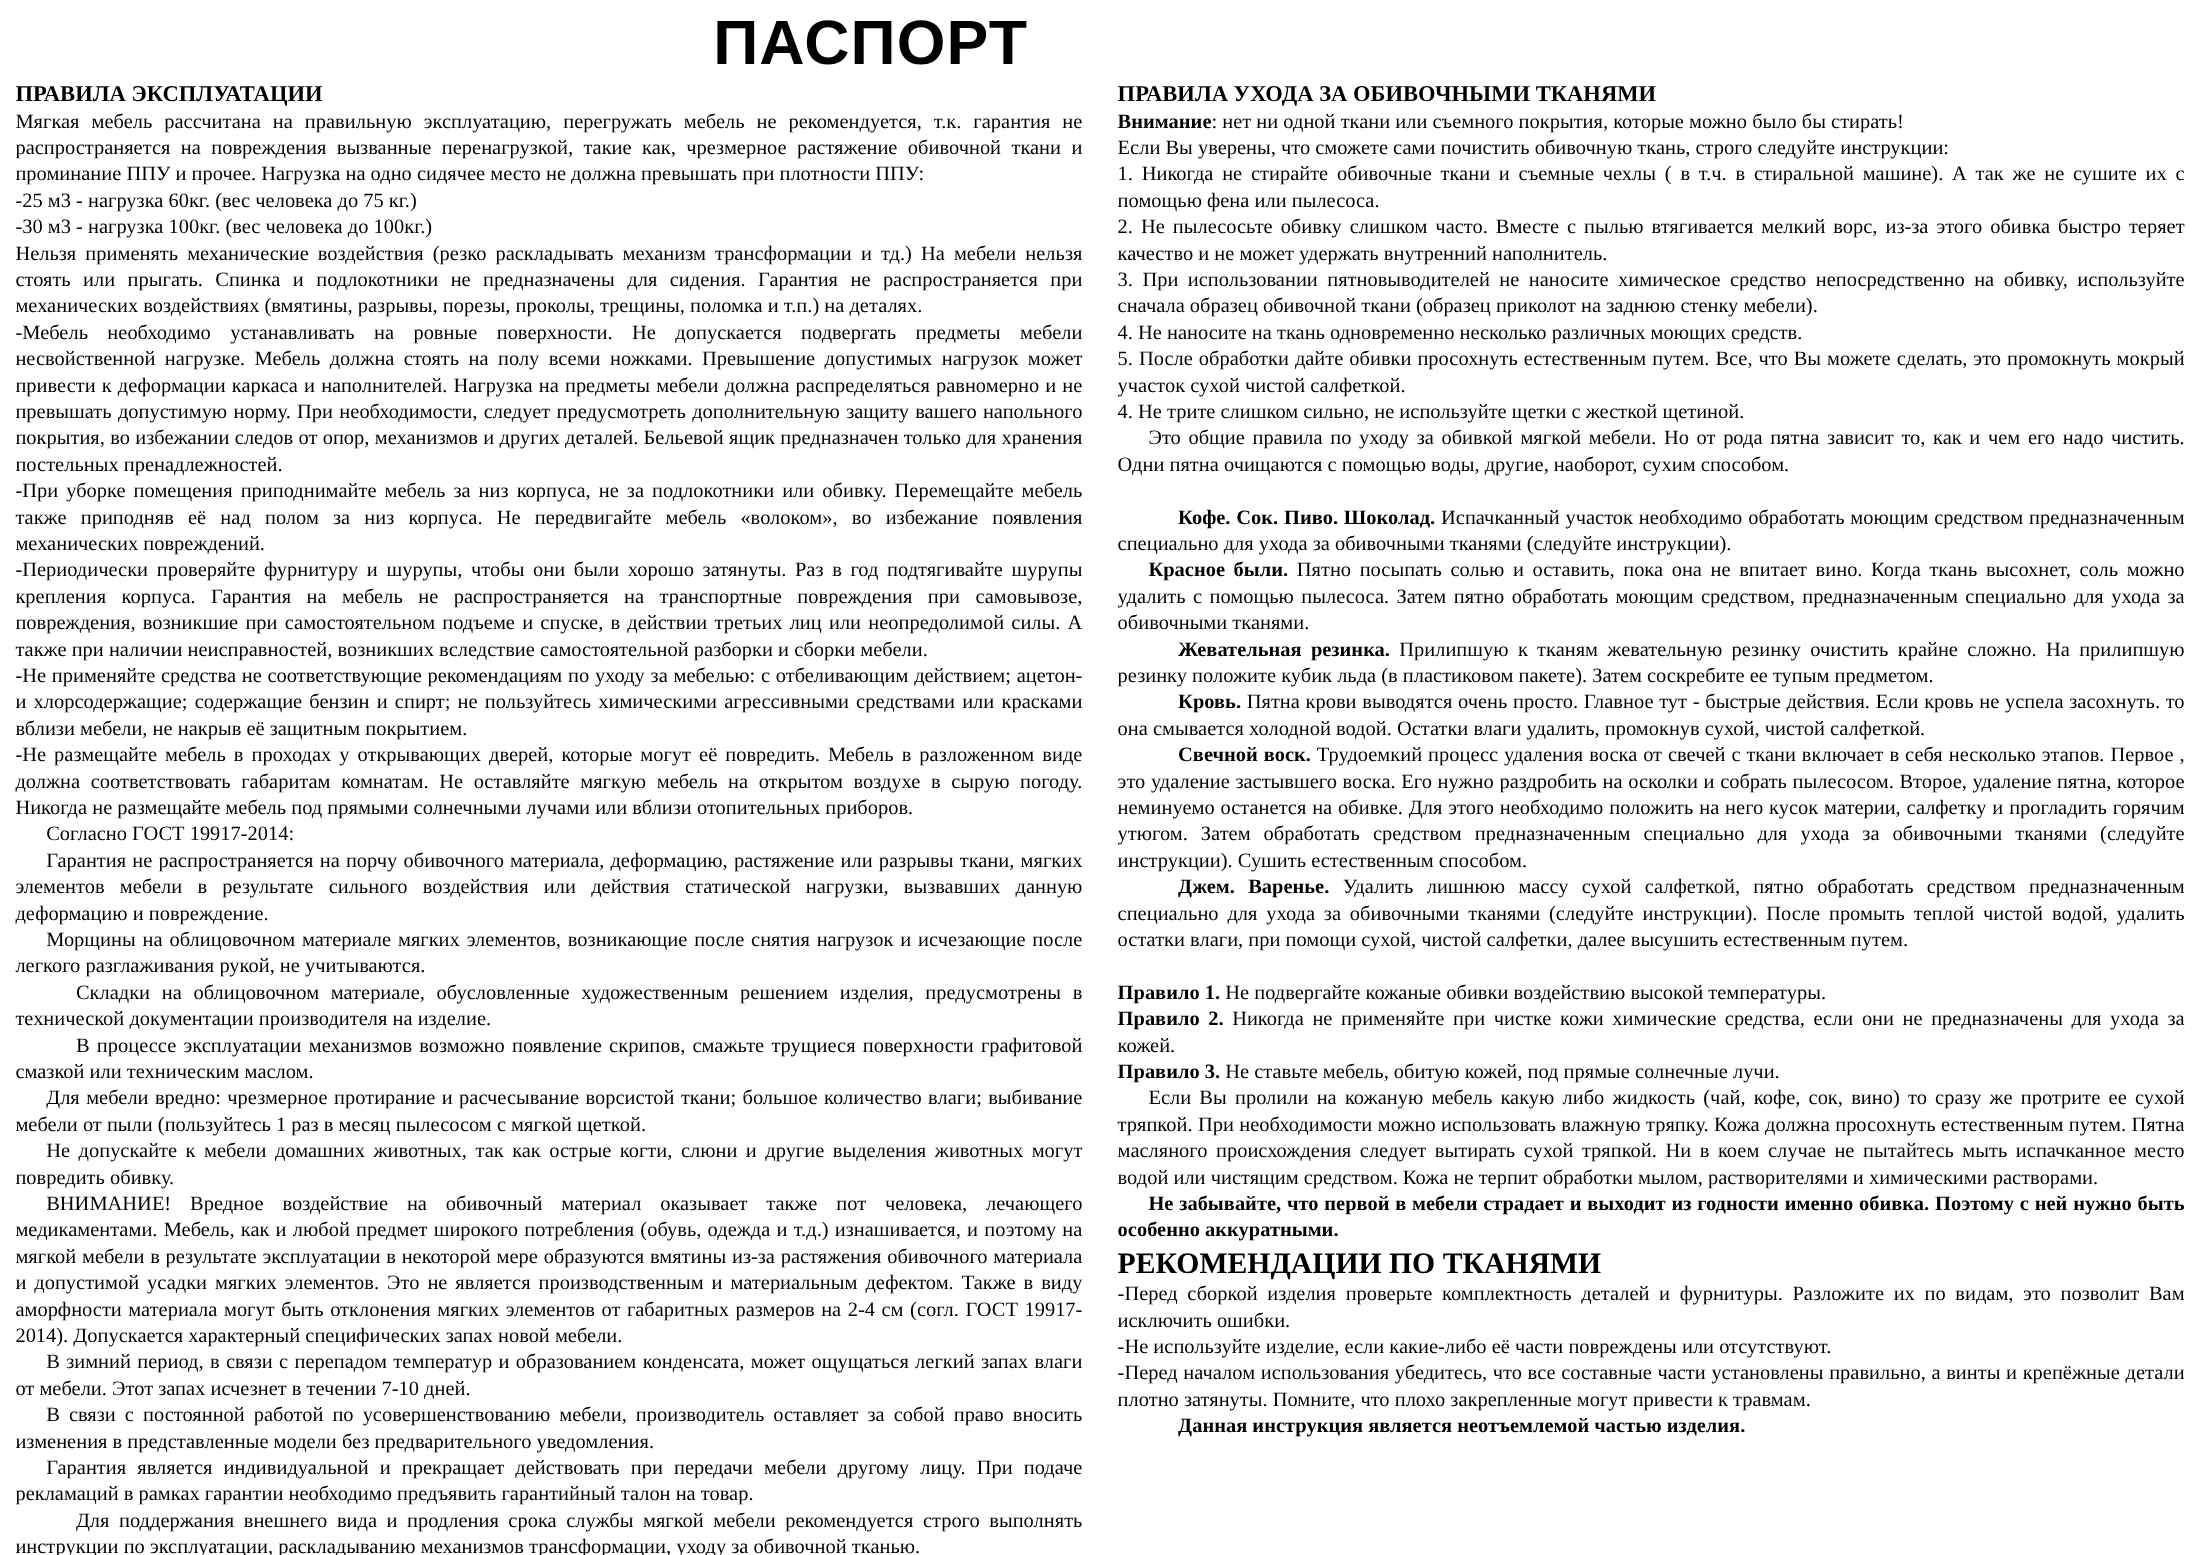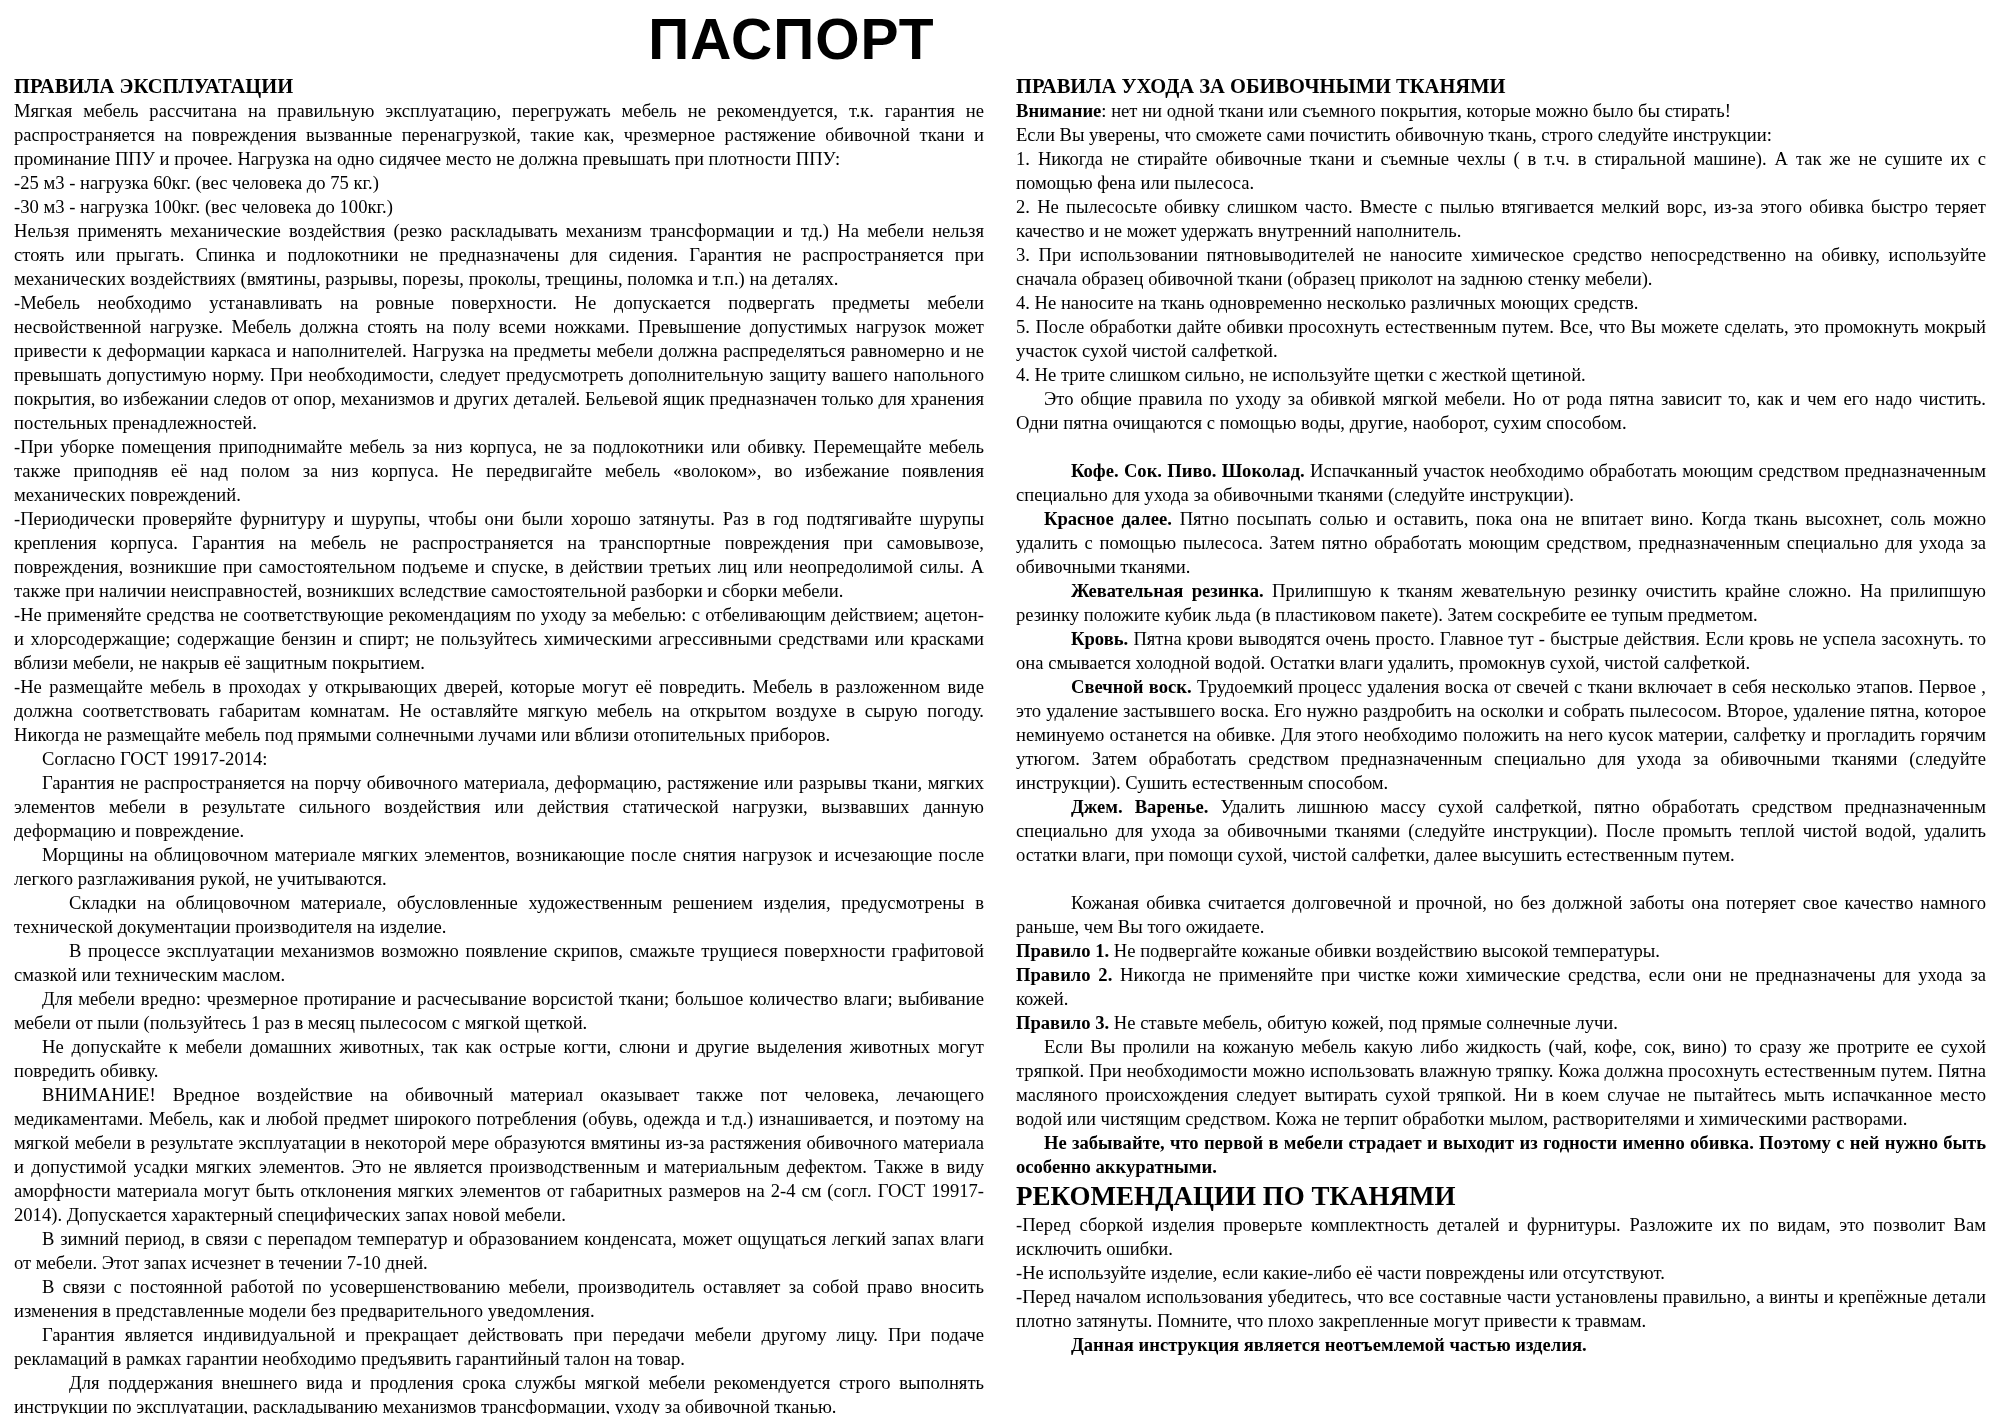--- a/index.html
+++ b/index.html
@@ -79,27 +79,26 @@
         <p>Если Вы уверены, что сможете сами почистить обивочную ткань, строго следуйте инструкции:</p>
         <p>1. Никогда не стирайте обивочные ткани и съемные чехлы ( в т.ч. в стиральной машине). А так же не сушите их с помощью фена или пылесоса.</p>
         <p>2. Не пылесосьте обивку слишком часто. Вместе с пылью втягивается мелкий ворс, из-за этого обивка быстро теряет качество и не может удержать внутренний наполнитель.</p>
         <p>3. При использовании пятновыводителей не наносите химическое средство непосредственно на обивку, используйте сначала образец обивочной ткани (образец приколот на заднюю стенку мебели).</p>
         <p>4. Не наносите на ткань одновременно несколько различных моющих средств.</p>
         <p>5. После обработки дайте обивки просохнуть естественным путем. Все, что Вы можете сделать, это промокнуть мокрый участок сухой чистой салфеткой.</p>
         <p>4. Не трите слишком сильно, не используйте щетки с жесткой щетиной.</p>
         <p class="ind-sm">Это общие правила по уходу за обивкой мягкой мебели. Но от рода пятна зависит то, как и чем его надо чистить. Одни пятна очищаются с помощью воды, другие, наоборот, сухим способом.</p>
         <div class="spacer"></div>
         <p class="ind-lg"><b>Кофе. Сок. Пиво. Шоколад.</b> Испачканный участок необходимо обработать моющим средством предназначенным специально для ухода за обивочными тканями (следуйте инструкции).</p>
-        <p class="ind-sm"><b>Красное далее.</b> Пятно посыпать солью и оставить, пока она не впитает вино. Когда ткань высохнет, соль можно удалить с помощью пылесоса. Затем пятно обработать моющим средством, предназначенным специально для ухода за обивочными тканями.</p>
+        <p class="ind-sm"><b>Красное были.</b> Пятно посыпать солью и оставить, пока она не впитает вино. Когда ткань высохнет, соль можно удалить с помощью пылесоса. Затем пятно обработать моющим средством, предназначенным специально для ухода за обивочными тканями.</p>
         <p class="ind-lg"><b>Жевательная резинка.</b> Прилипшую к тканям жевательную резинку очистить крайне сложно. На прилипшую резинку положите кубик льда (в пластиковом пакете). Затем соскребите ее тупым предметом.</p>
         <p class="ind-lg"><b>Кровь.</b> Пятна крови выводятся очень просто. Главное тут - быстрые действия. Если кровь не успела засохнуть. то она смывается холодной водой. Остатки влаги удалить, промокнув сухой, чистой салфеткой.</p>
         <p class="ind-lg"><b>Свечной воск.</b> Трудоемкий процесс удаления воска от свечей с ткани включает в себя несколько этапов. Первое , это удаление застывшего воска. Его нужно раздробить на осколки и собрать пылесосом. Второе, удаление пятна, которое неминуемо останется на обивке. Для этого необходимо положить на него кусок материи, салфетку и прогладить горячим утюгом. Затем обработать средством предназначенным специально для ухода за обивочными тканями (следуйте инструкции). Сушить естественным способом.</p>
         <p class="ind-lg"><b>Джем. Варенье.</b>  Удалить лишнюю массу сухой салфеткой, пятно обработать средством предназначенным  специально для ухода за обивочными тканями (следуйте инструкции). После промыть теплой чистой водой, удалить остатки влаги, при помощи сухой, чистой салфетки, далее высушить естественным путем.</p>
         <div class="spacer"></div>
-        <p class="ind-lg">Кожаная обивка считается долговечной и прочной, но без должной заботы она потеряет свое качество намного раньше, чем Вы того ожидаете.</p>
         <p><b>Правило 1.</b> Не подвергайте кожаные обивки воздействию высокой температуры.</p>
         <p><b>Правило 2.</b> Никогда не применяйте при чистке кожи химические средства, если они не предназначены для ухода за кожей.</p>
         <p><b>Правило 3.</b> Не ставьте мебель, обитую кожей, под прямые солнечные лучи.</p>
         <p class="ind-sm">Если Вы пролили на кожаную мебель какую либо жидкость (чай, кофе, сок, вино) то сразу же протрите ее сухой тряпкой. При необходимости можно использовать влажную тряпку. Кожа должна просохнуть естественным путем. Пятна масляного происхождения следует вытирать сухой тряпкой. Ни в коем случае не пытайтесь мыть испачканное место водой или чистящим средством. Кожа не терпит обработки мылом, растворителями и химическими  растворами.</p>
         <p class="ind-sm bold">Не забывайте, что первой в мебели страдает и выходит из годности именно обивка. Поэтому с ней нужно быть особенно аккуратными.</p>
         <div class="heading heading-lg">РЕКОМЕНДАЦИИ ПО ТКАНЯМИ</div>
         <p>-Перед сборкой изделия проверьте комплектность деталей и фурнитуры. Разложите их по видам, это позволит Вам исключить ошибки.</p>
         <p>-Не используйте изделие, если какие-либо её части повреждены или отсутствуют.</p>
         <p>-Перед началом использования убедитесь, что все составные части установлены правильно, а винты и крепёжные детали плотно затянуты. Помните, что плохо закрепленные могут привести к травмам.</p>
         <p class="ind-lg bold">Данная инструкция является неотъемлемой частью  изделия.</p>

